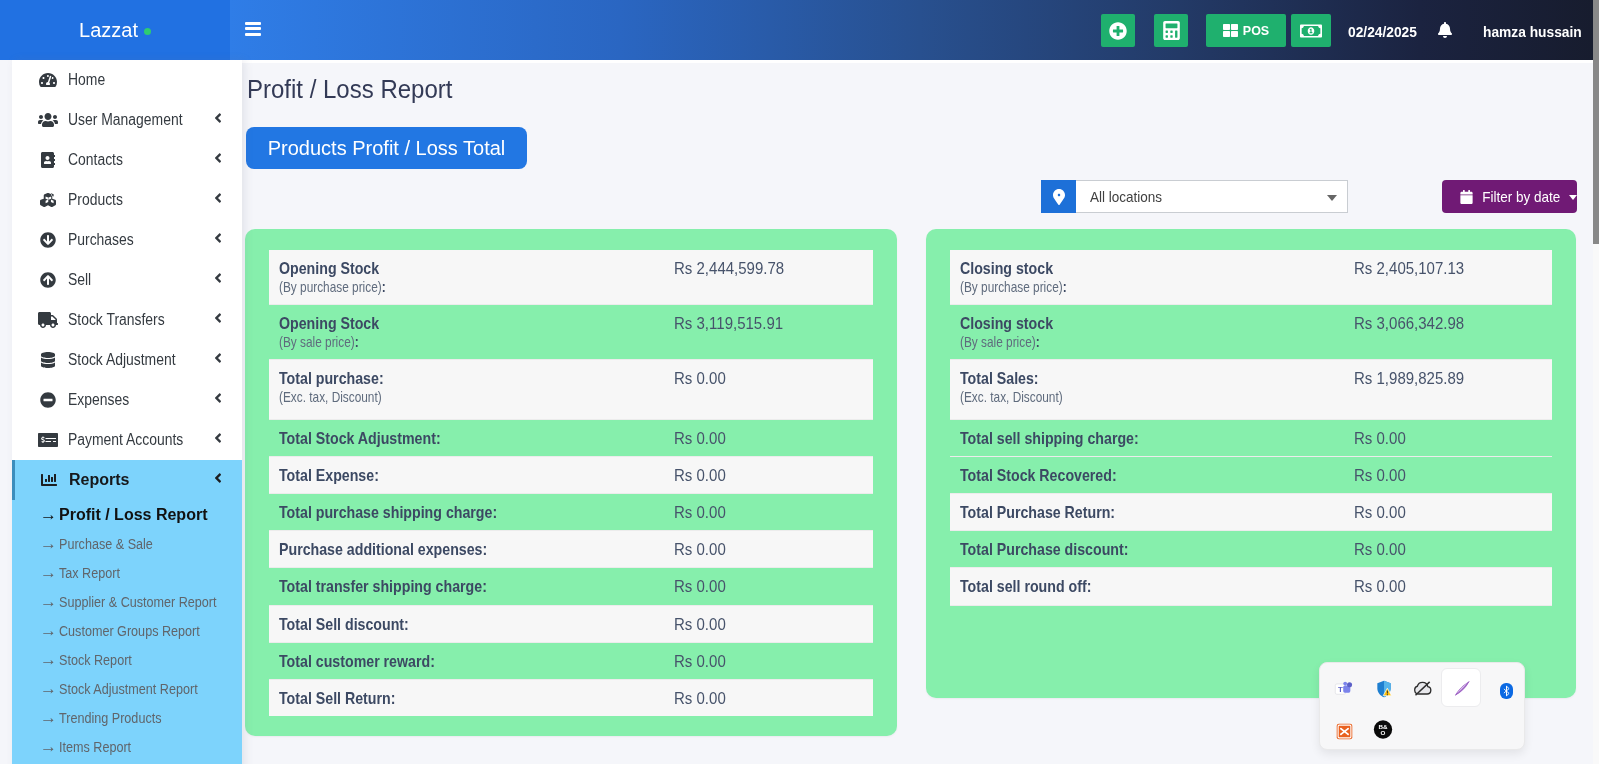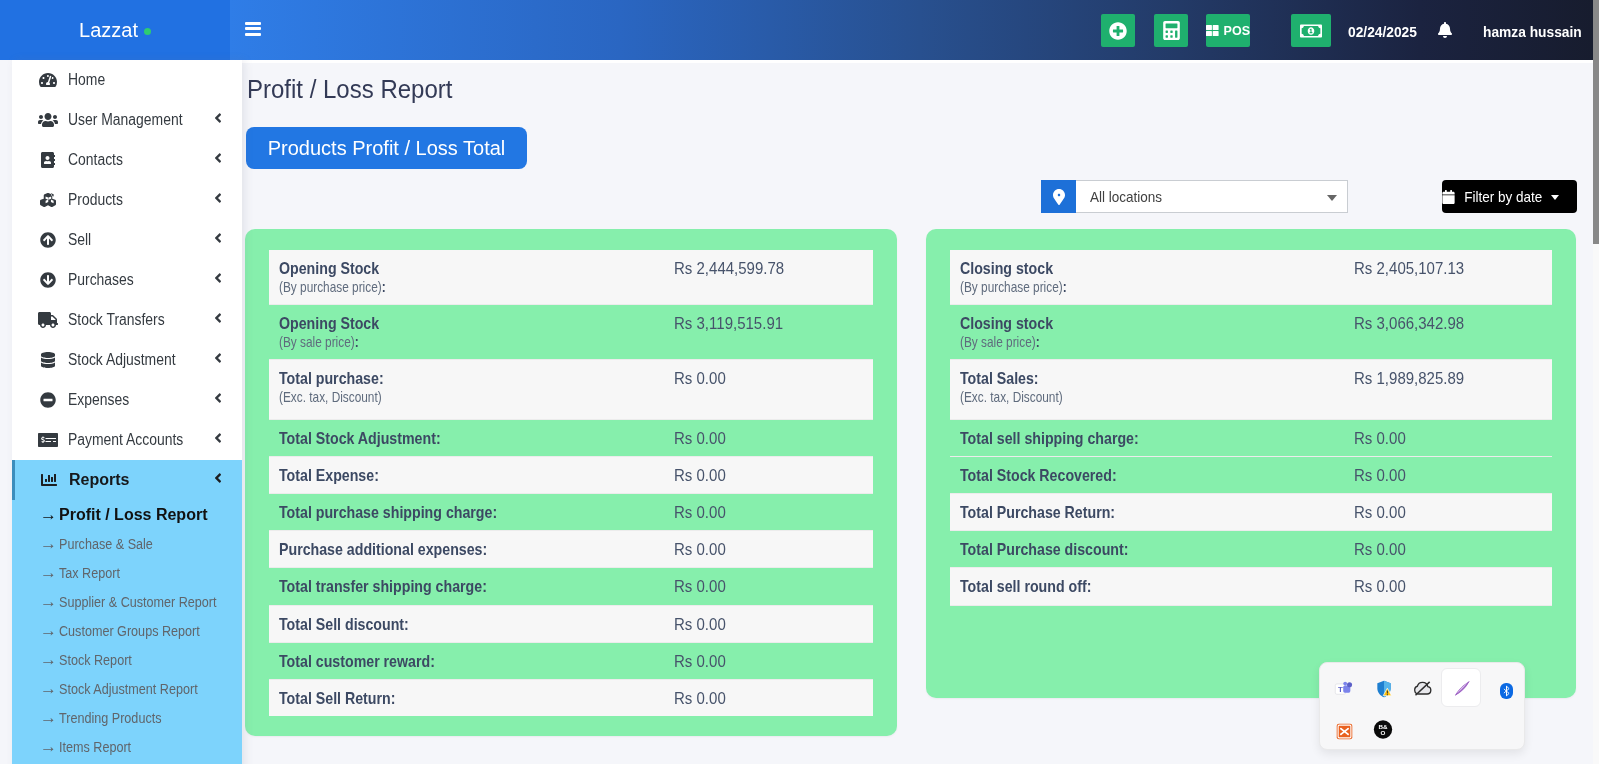--- a/index.html
+++ b/index.html
@@ -33,21 +33,21 @@
 
 #content{position:absolute;left:230px;top:60px;width:1363px;height:704px}
 h1{position:absolute;left:17px;top:15px;font-size:25px;font-weight:400;color:#333a56;transform:scaleX(.96);transform-origin:0 50%;white-space:nowrap}
 #bigbtn{position:absolute;left:16px;top:67px;width:281px;height:42px;background:#2277e3;border-radius:8px;color:#fff;font-size:20px;display:flex;align-items:center;justify-content:center}
 #bigbtn .t{white-space:nowrap}
 #locgrp{position:absolute;left:811px;top:120px;height:23px;display:flex}
 #locico{width:35px;height:33px;background:#1d70d8;display:flex;align-items:center;justify-content:center}
 #locsel{width:272px;height:33px;background:#fff;border:1px solid #c9cdd2;border-left:none;position:relative;font-size:15px;color:#404040;display:flex;align-items:center;padding-left:14px}
 #locsel .t{display:inline-block;transform:scaleX(.9);transform-origin:0 50%}
 #locsel .car{position:absolute;right:10px;top:14px;width:0;height:0;border-left:5px solid transparent;border-right:5px solid transparent;border-top:6px solid #666}
-#filtbtn{position:absolute;left:1212px;top:120px;width:135px;height:33px;background:#000000;border-radius:4px;color:#fff;font-size:15px;display:flex;align-items:center;justify-content:flex-start}
+#filtbtn{position:absolute;left:1212px;top:120px;width:135px;height:33px;background:#701a75;border-radius:4px;color:#fff;font-size:15px;display:flex;align-items:center;justify-content:flex-end}
 #filtbtn .t{display:inline-block;transform:scaleX(.9);transform-origin:50% 50%}
 #filtbtn .car{width:0;height:0;border-left:4px solid transparent;border-right:4px solid transparent;border-top:5px solid #fff;margin-left:4px;margin-top:2px}
 .card{position:absolute;background:#86efac;border-radius:10px;box-shadow:0 1px 2px rgba(60,70,90,.06);padding:21px 24px}
 #cardL{left:15px;top:169px;width:652px;height:507px}
 #cardR{left:696px;top:169px;width:650px;height:469px}
 table{width:100%;border-collapse:collapse;font-size:16.5px}
 td{padding:8.1px 10px;vertical-align:top}
 td .tx{display:inline-block;transform:scaleX(.86);transform-origin:0 0;white-space:nowrap}
 td.v .tx{transform:scaleX(.91)}
 tr+tr td{border-top:1px solid #ececec}
@@ -78,21 +78,21 @@
 <div class="gbtn" style="left:1101px;width:34px">
     <svg width="18" height="18" viewBox="0 0 512 512">
       <path fill="#fff" d="M256 8C119 8 8 119 8 256s111 248 248 248 248-111 248-248S393 8 256 8zm144 276c0 6.6-5.4 12-12 12h-92v92c0 6.6-5.4 12-12 12h-56c-6.6 0-12-5.4-12-12v-92h-92c-6.6 0-12-5.4-12-12v-56c0-6.6 5.4-12 12-12h92v-92c0-6.6 5.4-12 12-12h56c6.6 0 12 5.4 12 12v92h92c6.6 0 12 5.4 12 12v56z"></path>
     </svg>
   </div>
 <div class="gbtn" style="left:1154px;width:34px">
     <svg width="17" height="19" viewBox="0 0 448 512">
       <path fill="#fff" d="M400 0H48C22.4 0 0 22.4 0 48v416c0 25.6 22.4 48 48 48h352c25.6 0 48-22.4 48-48V48c0-25.6-22.4-48-48-48zM128 435.2c0 6.4-6.4 12.8-12.8 12.8H76.8c-6.4 0-12.8-6.4-12.8-12.8v-38.4c0-6.4 6.4-12.8 12.8-12.8h38.4c6.4 0 12.8 6.4 12.8 12.8v38.4zm0-128c0 6.4-6.4 12.8-12.8 12.8H76.8c-6.4 0-12.8-6.4-12.8-12.8v-38.4c0-6.4 6.4-12.8 12.8-12.8h38.4c6.4 0 12.8 6.4 12.8 12.8v38.4zm128 128c0 6.4-6.4 12.8-12.8 12.8h-38.4c-6.4 0-12.8-6.4-12.8-12.8v-38.4c0-6.4 6.4-12.8 12.8-12.8h38.4c6.4 0 12.8 6.4 12.8 12.8v38.4zm0-128c0 6.4-6.4 12.8-12.8 12.8h-38.4c-6.4 0-12.8-6.4-12.8-12.8v-38.4c0-6.4 6.4-12.8 12.8-12.8h38.4c6.4 0 12.8 6.4 12.8 12.8v38.4zm128 128c0 6.4-6.4 12.8-12.8 12.8h-38.4c-6.4 0-12.8-6.4-12.8-12.8V268.8c0-6.4 6.4-12.8 12.8-12.8h38.4c6.4 0 12.8 6.4 12.8 12.8v166.4zm0-256c0 6.4-6.4 12.8-12.8 12.8H76.8c-6.4 0-12.8-6.4-12.8-12.8V76.8C64 70.4 70.4 64 76.8 64h294.4c6.4 0 12.8 6.4 12.8 12.8v102.4z"></path>
     </svg>
   </div>
-<div class="gbtn" style="left:1206px;width:44px">
+<div class="gbtn" style="left:1206px;width:80px">
     <svg width="15" height="15" viewBox="0 0 512 512" style="margin-right:5px">
       <path fill="#fff" d="M296 32h192c13.255 0 24 10.745 24 24v160c0 13.255-10.745 24-24 24H296c-13.255 0-24-10.745-24-24V56c0-13.255 10.745-24 24-24zm-80 0H24C10.745 32 0 42.745 0 56v160c0 13.255 10.745 24 24 24h192c13.255 0 24-10.745 24-24V56c0-13.255-10.745-24-24-24zM296 480h192c13.255 0 24-10.745 24-24V296c0-13.255-10.745-24-24-24H296c-13.255 0-24 10.745-24 24v160c0 13.255 10.745 24 24 24zm-80 0H24c-13.255 0-24-10.745-24-24V296c0-13.255 10.745-24 24-24h192c13.255 0 24 10.745 24 24v160c0 13.255-10.745 24-24 24z"></path>
     </svg>
     <span style="font-size:12.5px">POS</span>
   </div>
 <div class="gbtn" style="left:1291px;width:40px">
     <svg width="22" height="18" viewBox="0 0 640 512">
       <path fill="#fff" d="M320 144c-53.02 0-96 50.14-96 112 0 61.85 42.98 112 96 112 53 0 96-50.13 96-112 0-61.86-42.98-112-96-112zm40 168c0 4.42-3.58 8-8 8h-64c-4.42 0-8-3.58-8-8v-16c0-4.42 3.58-8 8-8h16v-55.44l-.47.31a7.992 7.992 0 0 1-11.09-2.22l-8.88-13.31a7.992 7.992 0 0 1 2.22-11.09l15.33-10.22a23.99 23.99 0 0 1 13.31-4.03H328c4.42 0 8 3.58 8 8v88h16c4.42 0 8 3.58 8 8v16zM608 64H32C14.33 64 0 78.33 0 96v320c0 17.67 14.33 32 32 32h576c17.67 0 32-14.33 32-32V96c0-17.67-14.33-32-32-32zm-16 272c-35.35 0-64 28.65-64 64H112c0-35.35-28.65-64-64-64V176c35.35 0 64-28.65 64-64h416c0 35.35 28.65 64 64 64v160z"></path>
     </svg>
   </div>
@@ -139,35 +139,35 @@
         </svg>
       </span>
       <span class="lb">Products</span>
       <span class="chev"><svg width="8" height="15" viewBox="0 0 256 512">
           <path fill="#343a40" d="M31.7 239l136-136c9.4-9.4 24.6-9.4 33.9 0l22.6 22.6c9.4 9.4 9.4 24.6 0 33.9L127.9 256l96.4 96.4c9.4 9.4 9.4 24.6 0 33.9L201.7 409c-9.4 9.4-24.6 9.4-33.9 0l-136-136c-9.5-9.4-9.5-24.6-.1-34z"></path>
         </svg></span>
     </div>
 <div class="mi">
       <span class="ic">
         <svg width="16" height="16" viewBox="0 0 512 512">
+          <path fill="#343a40" d="M504 256c0 137-111 248-248 248S8 393 8 256 119 8 256 8s248 111 248 248zm-143.6-28.9L288 302.6V120c0-13.3-10.7-24-24-24h-16c-13.3 0-24 10.7-24 24v182.6l-72.4-75.5c-9.3-9.7-24.8-9.9-34.3-.4l-10.9 11c-9.4 9.4-9.4 24.6 0 33.9L239 404.3c9.4 9.4 24.6 9.4 33.9 0l132.7-132.7c9.4-9.4 9.4-24.6 0-33.9l-10.9-11c-9.5-9.5-25-9.3-34.3.4z"></path>
+        </svg>
+      </span>
+      <span class="lb">Purchases</span>
+      <span class="chev"><svg width="8" height="15" viewBox="0 0 256 512">
+          <path fill="#343a40" d="M31.7 239l136-136c9.4-9.4 24.6-9.4 33.9 0l22.6 22.6c9.4 9.4 9.4 24.6 0 33.9L127.9 256l96.4 96.4c9.4 9.4 9.4 24.6 0 33.9L201.7 409c-9.4 9.4-24.6 9.4-33.9 0l-136-136c-9.5-9.4-9.5-24.6-.1-34z"></path>
+        </svg></span>
+    </div>
+<div class="mi">
+      <span class="ic">
+        <svg width="16" height="16" viewBox="0 0 512 512">
           <path fill="#343a40" d="M8 256C8 119 119 8 256 8s248 111 248 248-111 248-248 248S8 393 8 256zm143.6 28.9l72.4-75.5V392c0 13.3 10.7 24 24 24h16c13.3 0 24-10.7 24-24V209.4l72.4 75.5c9.3 9.7 24.8 9.9 34.3.4l10.9-11c9.4-9.4 9.4-24.6 0-33.9L273 107.7c-9.4-9.4-24.6-9.4-33.9 0L106.3 240.4c-9.4 9.4-9.4 24.6 0 33.9l10.9 11c9.5 9.5 25 9.3 34.4-.4z"></path>
         </svg>
       </span>
       <span class="lb">Sell</span>
-      <span class="chev"><svg width="8" height="15" viewBox="0 0 256 512">
-          <path fill="#343a40" d="M31.7 239l136-136c9.4-9.4 24.6-9.4 33.9 0l22.6 22.6c9.4 9.4 9.4 24.6 0 33.9L127.9 256l96.4 96.4c9.4 9.4 9.4 24.6 0 33.9L201.7 409c-9.4 9.4-24.6 9.4-33.9 0l-136-136c-9.5-9.4-9.5-24.6-.1-34z"></path>
-        </svg></span>
-    </div>
-<div class="mi">
-      <span class="ic">
-        <svg width="16" height="16" viewBox="0 0 512 512">
-          <path fill="#343a40" d="M504 256c0 137-111 248-248 248S8 393 8 256 119 8 256 8s248 111 248 248zm-143.6-28.9L288 302.6V120c0-13.3-10.7-24-24-24h-16c-13.3 0-24 10.7-24 24v182.6l-72.4-75.5c-9.3-9.7-24.8-9.9-34.3-.4l-10.9 11c-9.4 9.4-9.4 24.6 0 33.9L239 404.3c9.4 9.4 24.6 9.4 33.9 0l132.7-132.7c9.4-9.4 9.4-24.6 0-33.9l-10.9-11c-9.5-9.5-25-9.3-34.3.4z"></path>
-        </svg>
-      </span>
-      <span class="lb">Purchases</span>
       <span class="chev"><svg width="8" height="15" viewBox="0 0 256 512">
           <path fill="#343a40" d="M31.7 239l136-136c9.4-9.4 24.6-9.4 33.9 0l22.6 22.6c9.4 9.4 9.4 24.6 0 33.9L127.9 256l96.4 96.4c9.4 9.4 9.4 24.6 0 33.9L201.7 409c-9.4 9.4-24.6 9.4-33.9 0l-136-136c-9.5-9.4-9.5-24.6-.1-34z"></path>
         </svg></span>
     </div>
 <div class="mi">
       <span class="ic">
         <svg width="20" height="16" viewBox="0 0 640 512">
           <path fill="#343a40" d="M624 352h-16V243.9c0-12.7-5.1-24.9-14.1-33.9L494 110.1c-9-9-21.2-14.1-33.9-14.1H416V48c0-26.5-21.5-48-48-48H48C21.5 0 0 21.5 0 48v320c0 26.5 21.5 48 48 48h16c0 53 43 96 96 96s96-43 96-96h128c0 53 43 96 96 96s96-43 96-96h48c8.8 0 16-7.2 16-16v-32c0-8.8-7.2-16-16-16zM160 464c-26.5 0-48-21.5-48-48s21.5-48 48-48 48 21.5 48 48-21.5 48-48 48zm320 0c-26.5 0-48-21.5-48-48s21.5-48 48-48 48 21.5 48 48-21.5 48-48 48zm80-208H416V144h44.1l99.9 99.9V256z"></path>
         </svg>
       </span>

